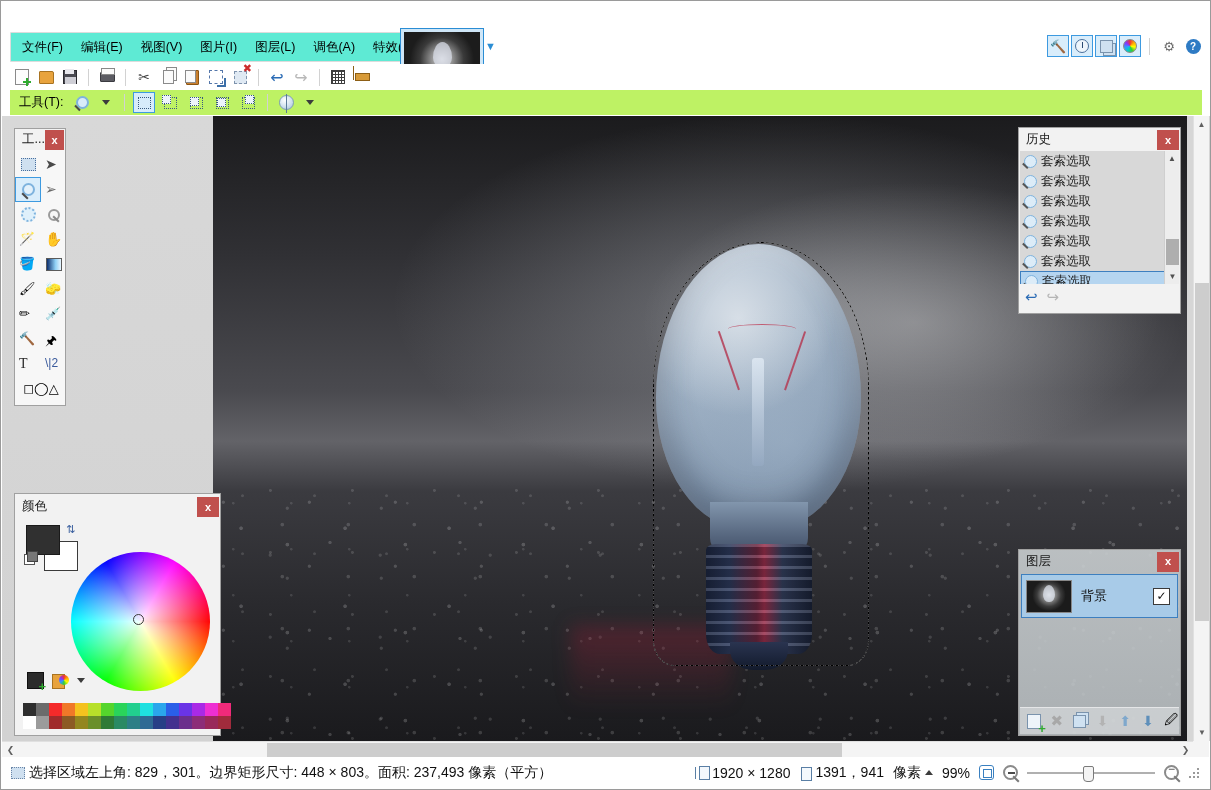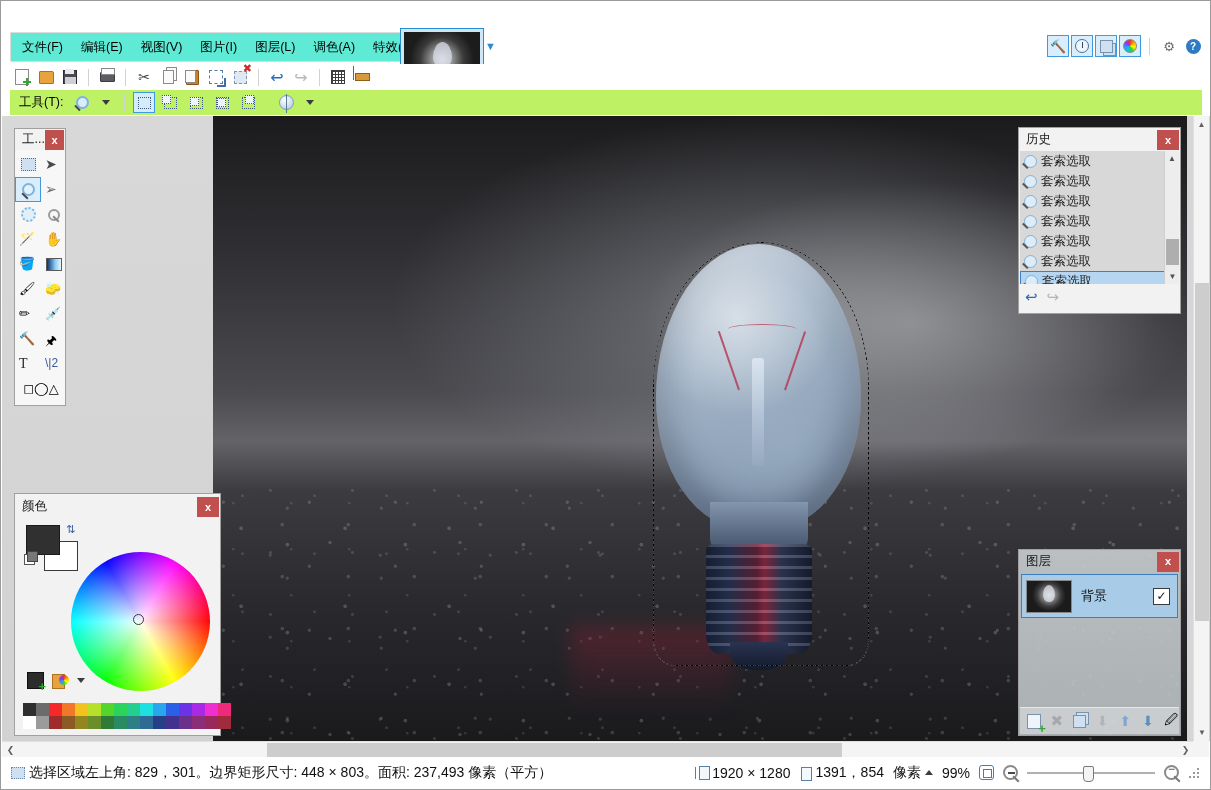--- a/index.html
+++ b/index.html
@@ -859,21 +859,21 @@
   <div id="statusbar">
     <div id="sb-selicon"></div>
     <div id="sb-text">选择区域左上角: 829，301。边界矩形尺寸: 448 × 803。面积: 237,493 像素（平方）</div>
     <div id="sb-right">
       <div class="sb-grp">
         <span class="sb-ic-size"></span>
         <span>1920 × 1280</span>
       </div>
       <div class="sb-grp">
         <span class="sb-ic-cur"></span>
-        <span>1391，854</span>
+        <span>1391，941</span>
       </div>
       <div class="sb-grp">
         <span>像素</span>
         <span class="sb-unit-arrow"></span>
       </div>
       <span>99%</span>
       <span class="sb-fit"></span>
       <span class="zoom-out"></span>
       <div id="zslider">
         <div id="zs-track"></div>

